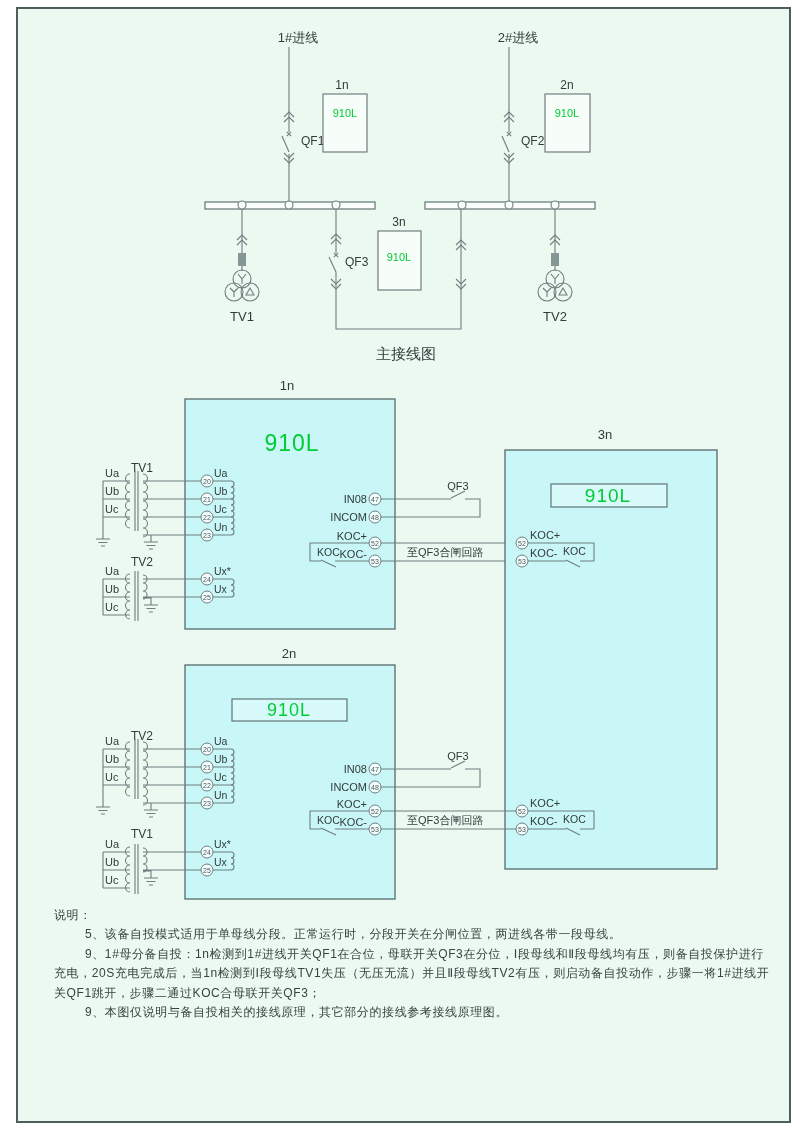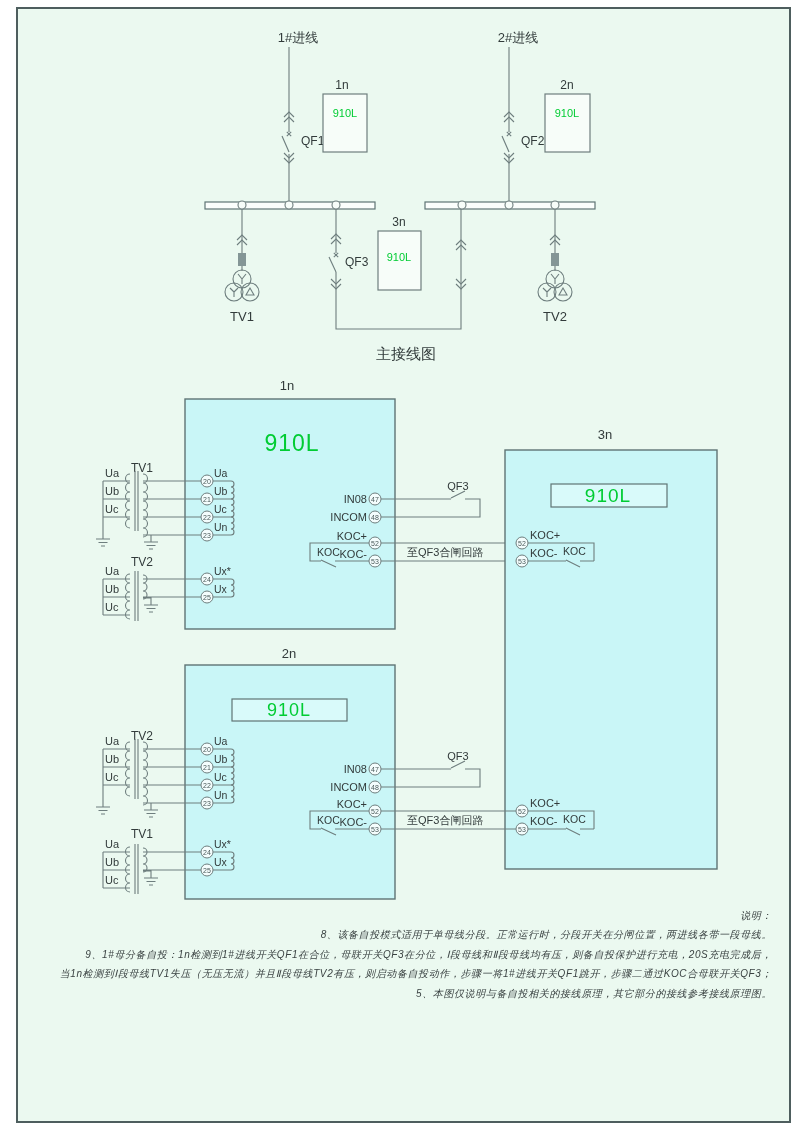--- a/index.html
+++ b/index.html
@@ -1,19 +1,19 @@
 <!DOCTYPE html>
 <html><head>
 <meta charset="utf-8">
 <style>
   html,body{margin:0;padding:0;background:#ffffff;}
   .page{position:relative;width:800px;height:1135px;background:#ffffff;overflow:hidden;
         font-family:"Liberation Sans",sans-serif;}
   .frame{position:absolute;left:16px;top:7px;width:775px;height:1116px;box-sizing:border-box;
-         border:2px solid #4e5e5e;background:#ebf9f0;text-align:right;}
+         border:2px solid #4e5e5e;background:#ebf9f0;}
   svg{position:absolute;left:0;top:0;}
   
   .w{stroke:#6e7e7e;fill:none;stroke-width:1.1;}
   .bus{fill:#fbfefc;stroke:#5f7474;stroke-width:1.2;}
   .node{fill:#f7fdf9;stroke:#6e7e7e;stroke-width:1.1;}
   .mainbox{fill:#f7fdf9;stroke:#6e7e7e;stroke-width:1.2;}
   .devbox{fill:#c9f6f7;stroke:#5f7474;stroke-width:1.4;}
   .modbox{fill:#d9fafa;stroke:#5f7474;stroke-width:1.2;}
   .term{fill:#f4fdfd;stroke:#6e7e7e;stroke-width:1;}
   .fz{fill:#849696;stroke:none;}
@@ -25,21 +25,21 @@
   .t12{font-size:12px;}
   .t11{font-size:11px;}
   .t10{font-size:10.5px;}
   .tnum{font-size:7px;fill:#4a5a5a;}
   .g23{font-size:23px;fill:#00cc33;letter-spacing:1px;}
   .g19{font-size:19px;fill:#00cc33;letter-spacing:1px;}
   .g18{font-size:18px;fill:#00cc33;letter-spacing:1px;}
   .g11{font-size:11px;fill:#00cc33;}
   
   .notes{position:absolute;left:36px;top:897px;width:718px;color:#3a4242;
-         font-size:10px;line-height:19.4px;letter-spacing:0.6px;font-style:italic;}
+         font-size:12px;line-height:19.4px;letter-spacing:0.6px;}
   .notes .head{margin:0;}
   .notes p{margin:0;text-indent:31px;}
 </style>
 </head>
 <body>
 
 <div class="page">
  <div class="frame">
 
   <svg width="771" height="897" viewBox="0 0 771 897">
@@ -306,19 +306,19 @@
        <path class="w" d="M363,760 H433 M447,760 H462 V778 H363 M433,759 L447,752"></path>
        <text x="440" y="751" text-anchor="middle" class="t11">QF3</text>
        <path class="w" d="M363,802 H498 M363,820 H498"></path>
        <text x="389" y="815" class="t11">至QF3合闸回路</text>
      </g>
    </g>
   </svg>
 
   <div class="notes">
     <div class="head">说明：</div>
-    <p>8、该备自投模式适用于单母线分段。正常运行时，分段开关在分闸位置，两进线各带一段母线。</p>
+    <p>5、该备自投模式适用于单母线分段。正常运行时，分段开关在分闸位置，两进线各带一段母线。</p>
     <p>9、1#母分备自投：1n检测到1#进线开关QF1在合位，母联开关QF3在分位，Ⅰ段母线和Ⅱ段母线均有压，则备自投保护进行充电，20S充电完成后，当1n检测到Ⅰ段母线TV1失压（无压无流）并且Ⅱ段母线TV2有压，则启动备自投动作，步骤一将1#进线开关QF1跳开，步骤二通过KOC合母联开关QF3；</p>
-    <p>5、本图仅说明与备自投相关的接线原理，其它部分的接线参考接线原理图。</p>
+    <p>9、本图仅说明与备自投相关的接线原理，其它部分的接线参考接线原理图。</p>
   </div>
 
  </div>
 </div>
 
 </body></html>

